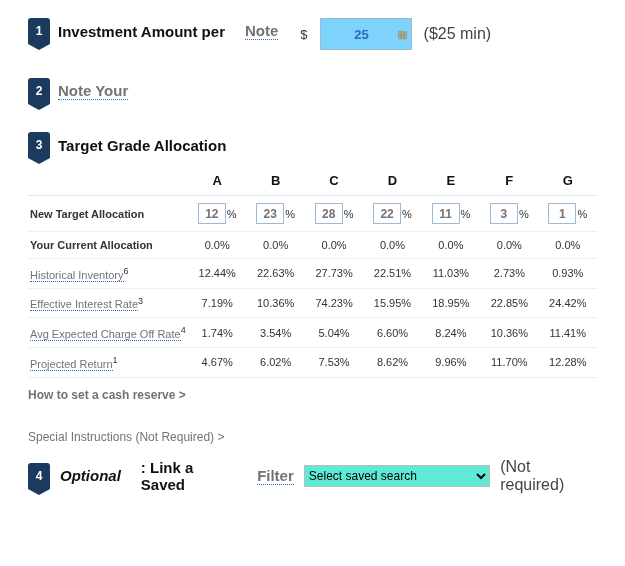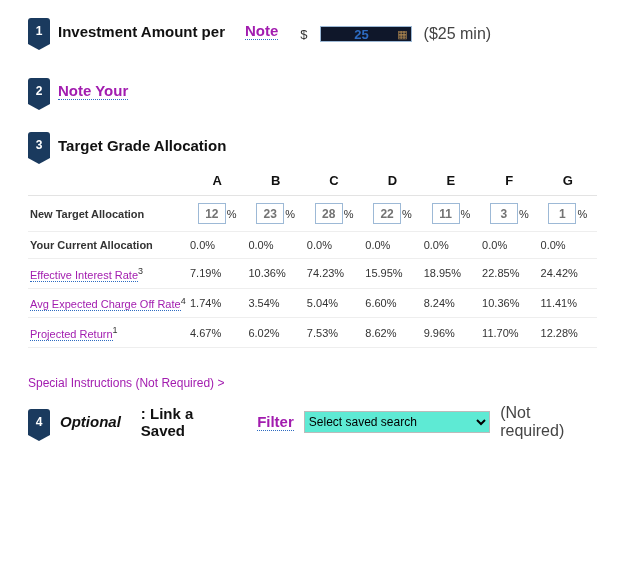--- a/index.html
+++ b/index.html
@@ -45,41 +45,41 @@
   }
   .section-title {
     font-weight: bold;
     font-size: 15px;
     color: #111;
     display: flex;
     align-items: center;
     gap: 20px;
   }
   .link {
-    color: #a21caf;
+    color: #737373;
     text-decoration: none;
     border-bottom: 1px dotted #2d6bc1;
     cursor: pointer;
   }
   .link-bold { font-weight: bold; }
   .row1 {
     display: flex;
     align-items: center;
     gap: 12px;
   }
   .amt-input {
     width: 92px;
-    height: 16px;
+    height: 32px;
     border: 1px solid #9db9d6;
     text-align: center;
     font-weight: bold;
     color: #2d6bc1;
     font-size: 13px;
     padding-right: 10px;
-    background: #0f172a;
+    background: #7dd3fc;
   }
   .input-wrap { position: relative; display: inline-block; }
   .input-icon {
     position: absolute;
     right: 4px;
     top: 50%;
     transform: translateY(-50%);
     font-size: 11px;
     color: #b08850;
     pointer-events: none;
@@ -116,21 +116,21 @@
     border-radius: 50%;
   }
   table.grades {
     width: 100%;
     border-collapse: collapse;
     margin-top: 8px;
     font-size: 11px;
   }
   table.grades th, table.grades td {
     padding: 7px 2px;
-    text-align: left;
+    text-align: center;
   }
   table.grades th {
     text-align: center;
     font-weight: bold;
     font-size: 13px;
     color: #111;
     border-bottom: 1px solid #e3e3e3;
   }
   table.grades td:first-child, table.grades th:first-child {
     text-align: left;
@@ -236,20 +236,30 @@
         <td class="row-label-bold">Your Current Allocation</td>
         <td>0.0%</td>
         <td>0.0%</td>
         <td>0.0%</td>
         <td>0.0%</td>
         <td>0.0%</td>
         <td>0.0%</td>
         <td>0.0%</td>
       </tr>
       <tr>
+        <td><span class="link">Historical Inventory</span><span class="sup">6</span></td>
+        <td>12.44%</td>
+        <td>22.63%</td>
+        <td>27.73%</td>
+        <td>22.51%</td>
+        <td>11.03%</td>
+        <td>2.73%</td>
+        <td>0.93%</td>
+      </tr>
+      <tr>
         <td><span class="link">Effective Interest Rate</span><span class="sup">3</span></td>
         <td>7.19%</td>
         <td>10.36%</td>
         <td>74.23%</td>
         <td>15.95%</td>
         <td>18.95%</td>
         <td>22.85%</td>
         <td>24.42%</td>
       </tr>
       <tr>
@@ -268,20 +278,23 @@
         <td>6.02%</td>
         <td>7.53%</td>
         <td>8.62%</td>
         <td>9.96%</td>
         <td>11.70%</td>
         <td>12.28%</td>
       </tr>
     </tbody>
   </table>
 
+  <div class="cash-reserve">
+    <span class="link link-bold" style="border-bottom:none;">How to set a cash reserve &gt;</span>
+  </div>
 </div>
 
 <div class="special-link">
   <span class="link" style="border-bottom:none;">Special Instructions (Not Required) &gt;</span>
 </div>
 
 <div class="section optional-row">
   <div class="shield">4</div>
   <div class="section-title">
     <span class="italic">Optional</span>

